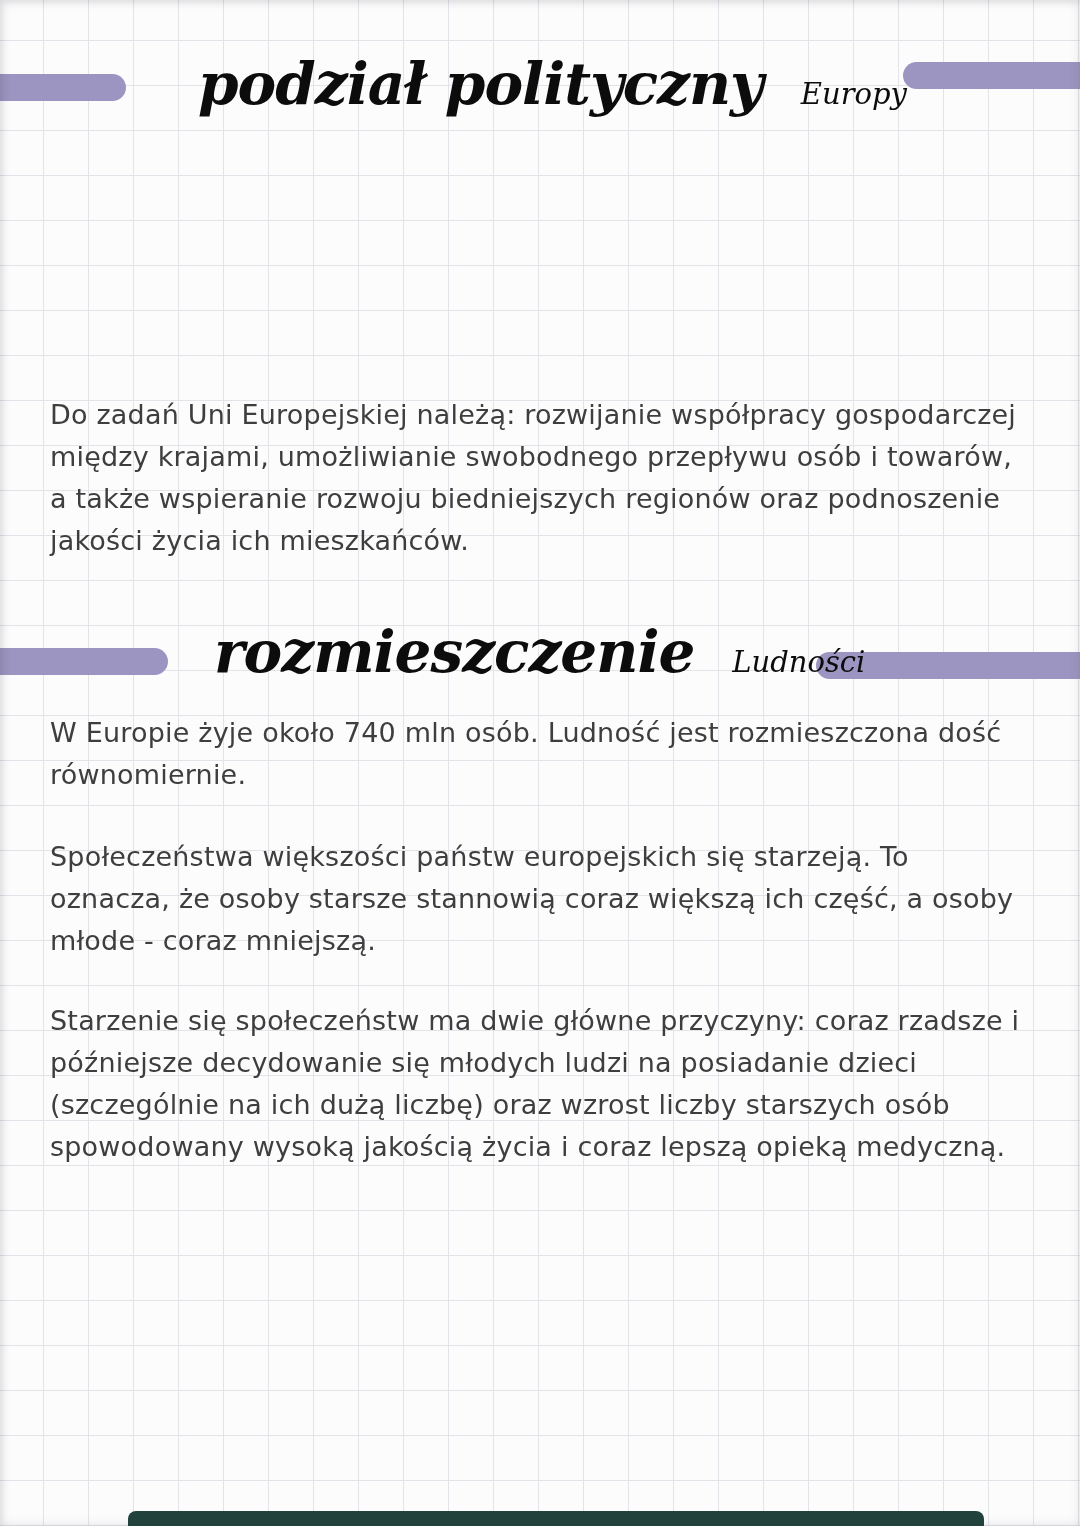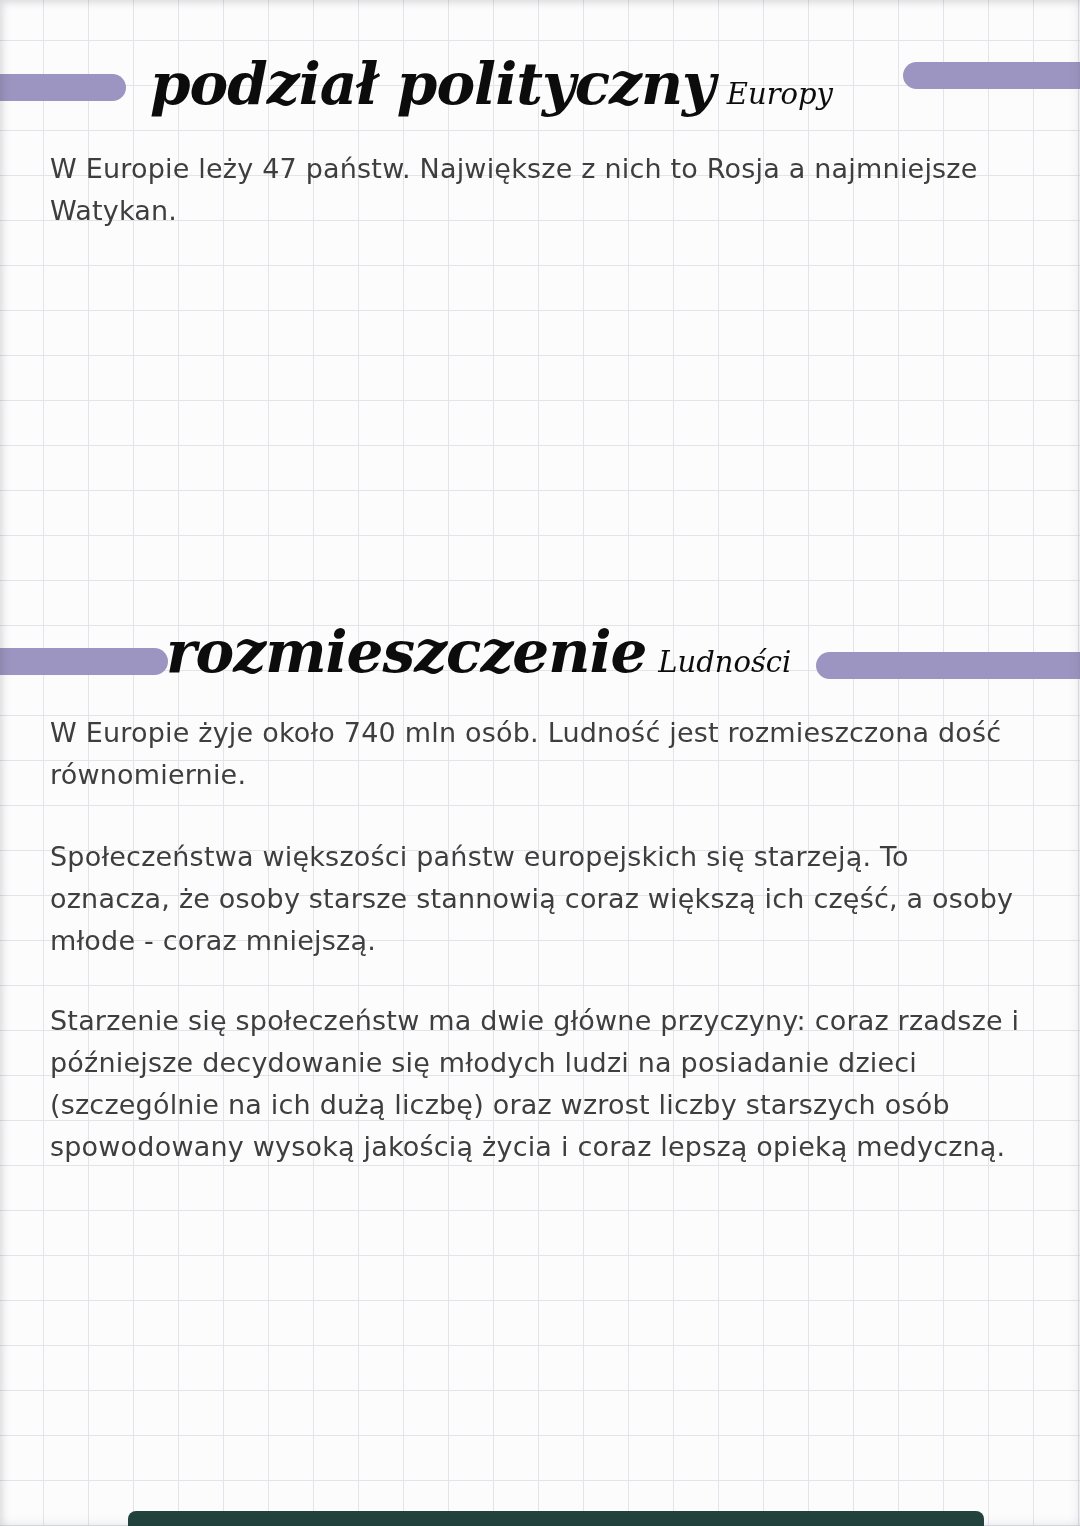--- a/index.html
+++ b/index.html
@@ -48,24 +48,25 @@
     width: 856px;
     height: 15px;
     border-radius: 8px 8px 0 0;
     background: var(--bottom-bar, #22433d);
     z-index: 1;
   }
   .heading {
     position: absolute;
     display: flex;
     align-items: baseline;
-    gap: 12px;
+    gap: 38px;
     color: var(--heading-text, #0c0c0c);
     z-index: 2;
     white-space: nowrap;
+    margin-left: 48px;
   }
   .heading .script {
     font-family: "DejaVu Serif", serif;
     font-weight: bold;
     font-style: italic;
     font-size: 58px;
     letter-spacing: -1px;
   }
   .heading .sub {
     font-family: "DejaVu Serif", serif;
@@ -99,21 +100,21 @@
 <div class="page">
 
   <div class="accent-bar bar1-left"></div>
   <div class="accent-bar bar1-right"></div>
 
   <div class="heading heading1">
     <span class="script">podział polityczny</span>
     <span class="sub">Europy</span>
   </div>
 
-  <p class="para p1">W Europie leży 47 państw. Największe z nich to Rosja a najmniejsze Watykan.</p>
+  <p class="para p3">Do zadań Uni Europejskiej należą: rozwijanie współpracy gospodarczej między krajami, umożliwianie swobodnego przepływu osób i towarów, a także wspieranie rozwoju biedniejszych regionów oraz podnoszenie jakości życia ich mieszkańców.</p>
 
   <div class="accent-bar bar2-left"></div>
   <div class="accent-bar bar2-right"></div>
 
   <div class="heading heading2">
     <span class="script">rozmieszczenie</span>
     <span class="sub">Ludności</span>
   </div>
 
   <p class="para p4">W Europie żyje około 740 mln osób. Ludność jest rozmieszczona dość równomiernie.</p>

